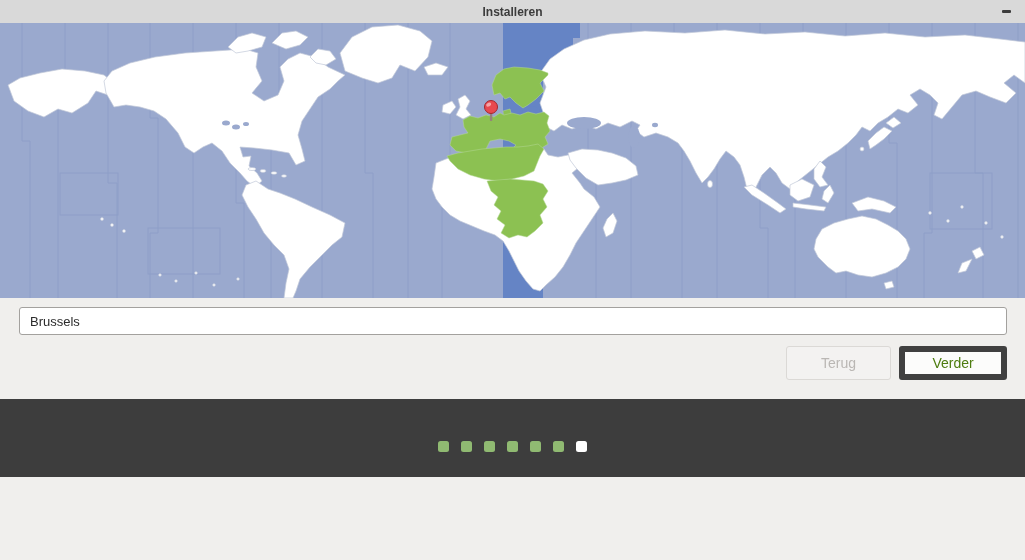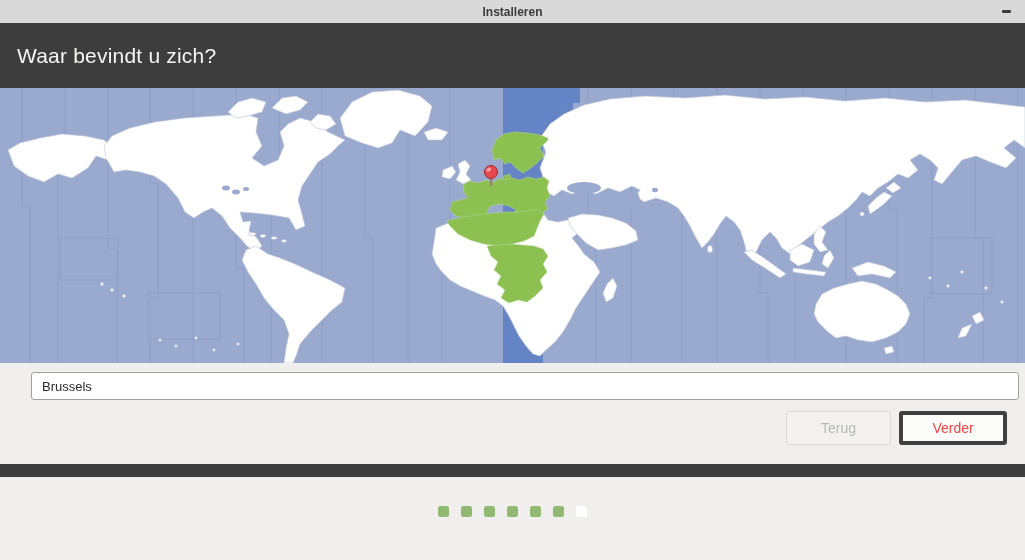--- a/index.html
+++ b/index.html
@@ -17,46 +17,43 @@
   .win-btn .dash{width:9px;height:3px;background:#3c3c3c;border-radius:1px}
   .header{height:65px;background:var(--dark-bg);display:flex;align-items:center;flex:none}
   .header h1{margin:0 0 0 17px;font-size:21px;font-weight:normal;color:var(--header-fg);letter-spacing:.2px}
   .map-wrap{height:275px;flex:none;line-height:0}
   .map-wrap svg{display:block}
   .land{fill:var(--land);stroke:var(--land-border);stroke-width:.7}
   .zone{fill:var(--zone-green);stroke:#b5d896;stroke-width:.5}
   .sea{fill:var(--ocean);stroke:none}
   .tz{stroke:#7d8fbe;stroke-width:.9;fill:none;opacity:.45}
   .content{height:101px;background:var(--content-bg);position:relative;flex:none}
-  .location-input{position:absolute;left:31px;top:9px;width:988px;height:28px;border:1px solid #a3a19e;border-radius:3px;background:#fff;color:#2b2b2b;font:13px "Liberation Sans",sans-serif;padding:0 10px;outline:none}
+  .location-input{position:absolute;left:19px;top:9px;width:988px;height:28px;border:1px solid #a3a19e;border-radius:3px;background:#fff;color:#2b2b2b;font:13px "Liberation Sans",sans-serif;padding:0 10px;outline:none}
   .btn-row{position:absolute;top:48px;right:18px;display:flex;gap:8px}
   .btn{height:34px;border-radius:3px;font:14px "Liberation Sans",sans-serif;cursor:pointer}
   .btn.back{width:105px;background:#f3f2f1;border:1px solid #dbd9d6;color:#bab7b4}
-  .btn.next{width:108px;background:#fcfcfb;border:4px solid #404040;color:#ef4444}
+  .btn.next{width:108px;background:#fcfcfb;border:6px solid #404040;color:#4d7c0f}
   .footer{flex:1;background:var(--dark-bg);position:relative}
   .progress{position:absolute;top:42px;left:0;right:0;display:flex;justify-content:center;gap:12px}
   .sq{width:11px;height:11px;border-radius:2.5px}
   .sq.done{background:var(--progress-done)}
   .sq.current{background:var(--progress-current)}
 </style>
 </head>
 <body>
 
 <div class="window">
 
   <div class="titlebar">
     <span class="title">Installeren</span>
     <span class="win-btn">
       <span class="dash"></span>
     </span>
   </div>
 
-  <div class="header">
-    <h1>Waar bevindt u zich?</h1>
-  </div>
 
   <div class="map-wrap">
     <svg width="1025" height="275" viewBox="0 0 1025 275" xmlns="http://www.w3.org/2000/svg">
 
       <rect x="0" y="0" width="1025" height="275" fill="#9aa9ce"></rect>
 
       <g class="tz">
         <path d="M22 0 V118 h8 V275"></path>
           <path d="M65 0 V70 h-7 V275"></path>
           <path d="M108 0 V160 h9 V275"></path>

